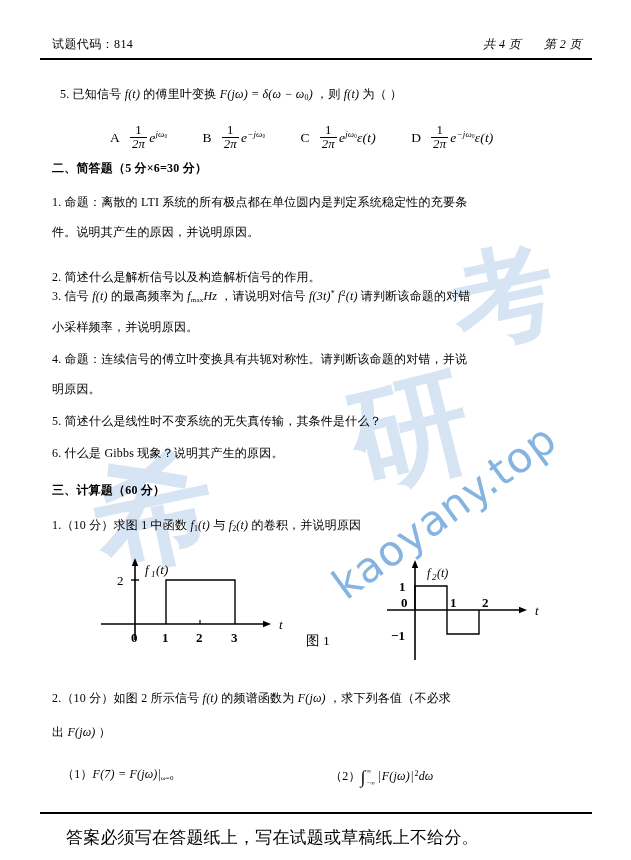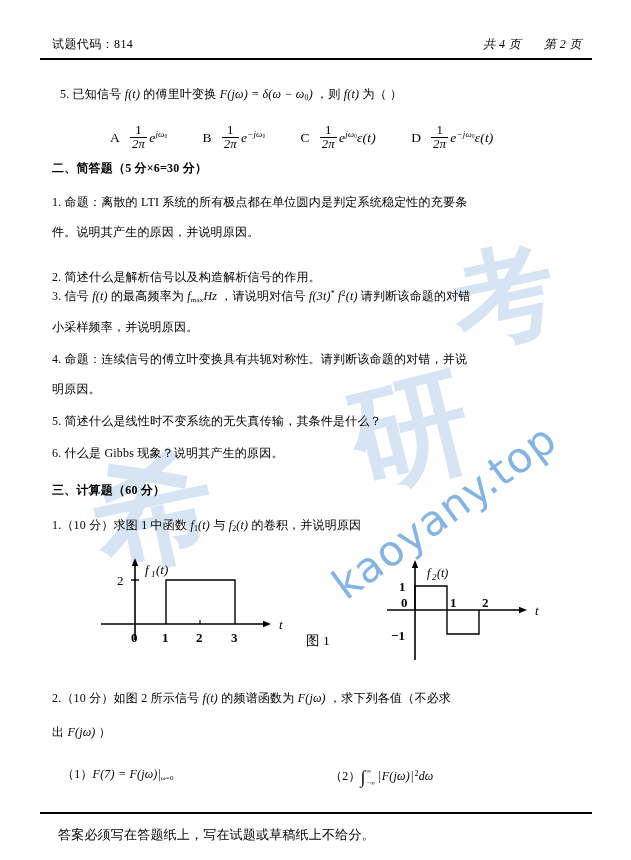--- a/index.html
+++ b/index.html
@@ -309,16 +309,16 @@
 
     <div class="line" style="left:62px; top:768px;">
       <span>（1）</span><span class="mi">F(7) = F(jω)|</span><span class="tiny-sub mi">ω=0</span>
     </div>
 
     <div class="line" style="left:330px; top:768px;">
       <span>（2）</span><span class="intg">∫</span><span class="lim"><span class="up">∞</span><span class="lo">−∞</span></span><span class="absbar">|</span><span class="mi">F(jω)</span><span class="absbar">|</span><span class="sup">2</span><span class="mi">dω</span>
     </div>
 
     <div class="rule-bottom"></div>
-    <div class="line" style="left:58px; top:828px; font-size:13px;">答案必须写在答题纸上，写在试题或草稿纸上不给分。</div>
+    <div class="line" style="left:66px; top:828px; font-size:17px;">答案必须写在答题纸上，写在试题或草稿纸上不给分。</div>
 
   </div>
 </div>
 
 </body></html>

